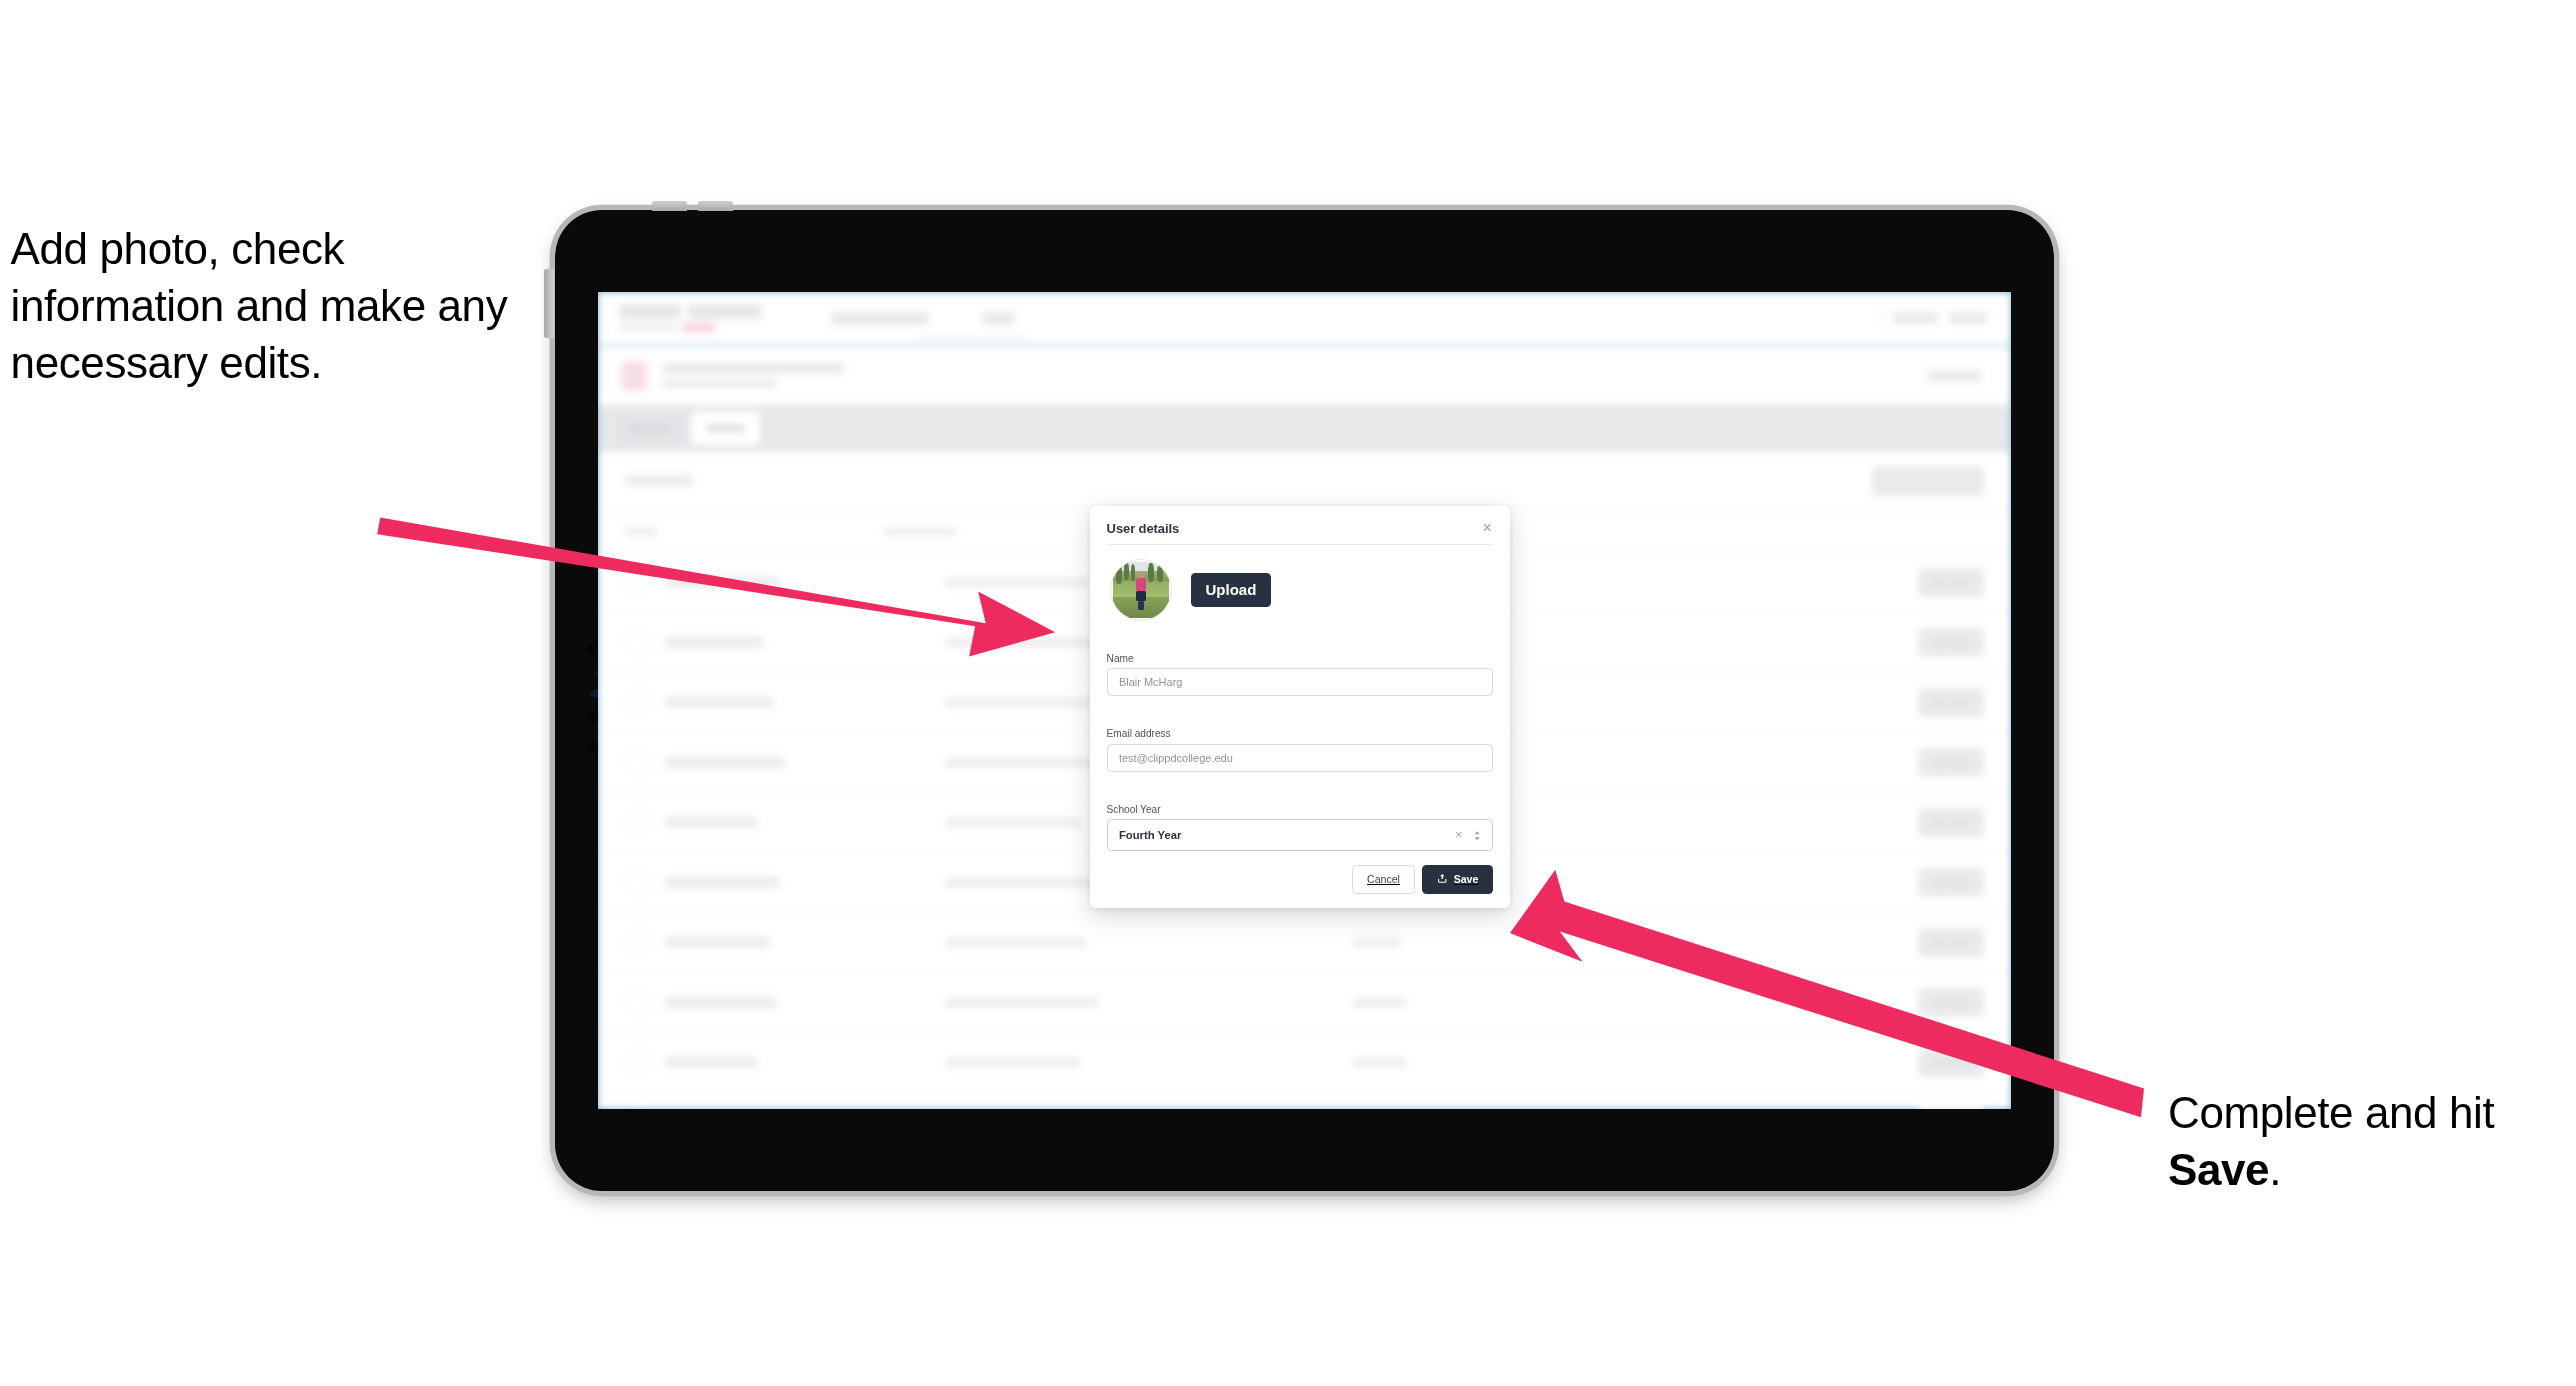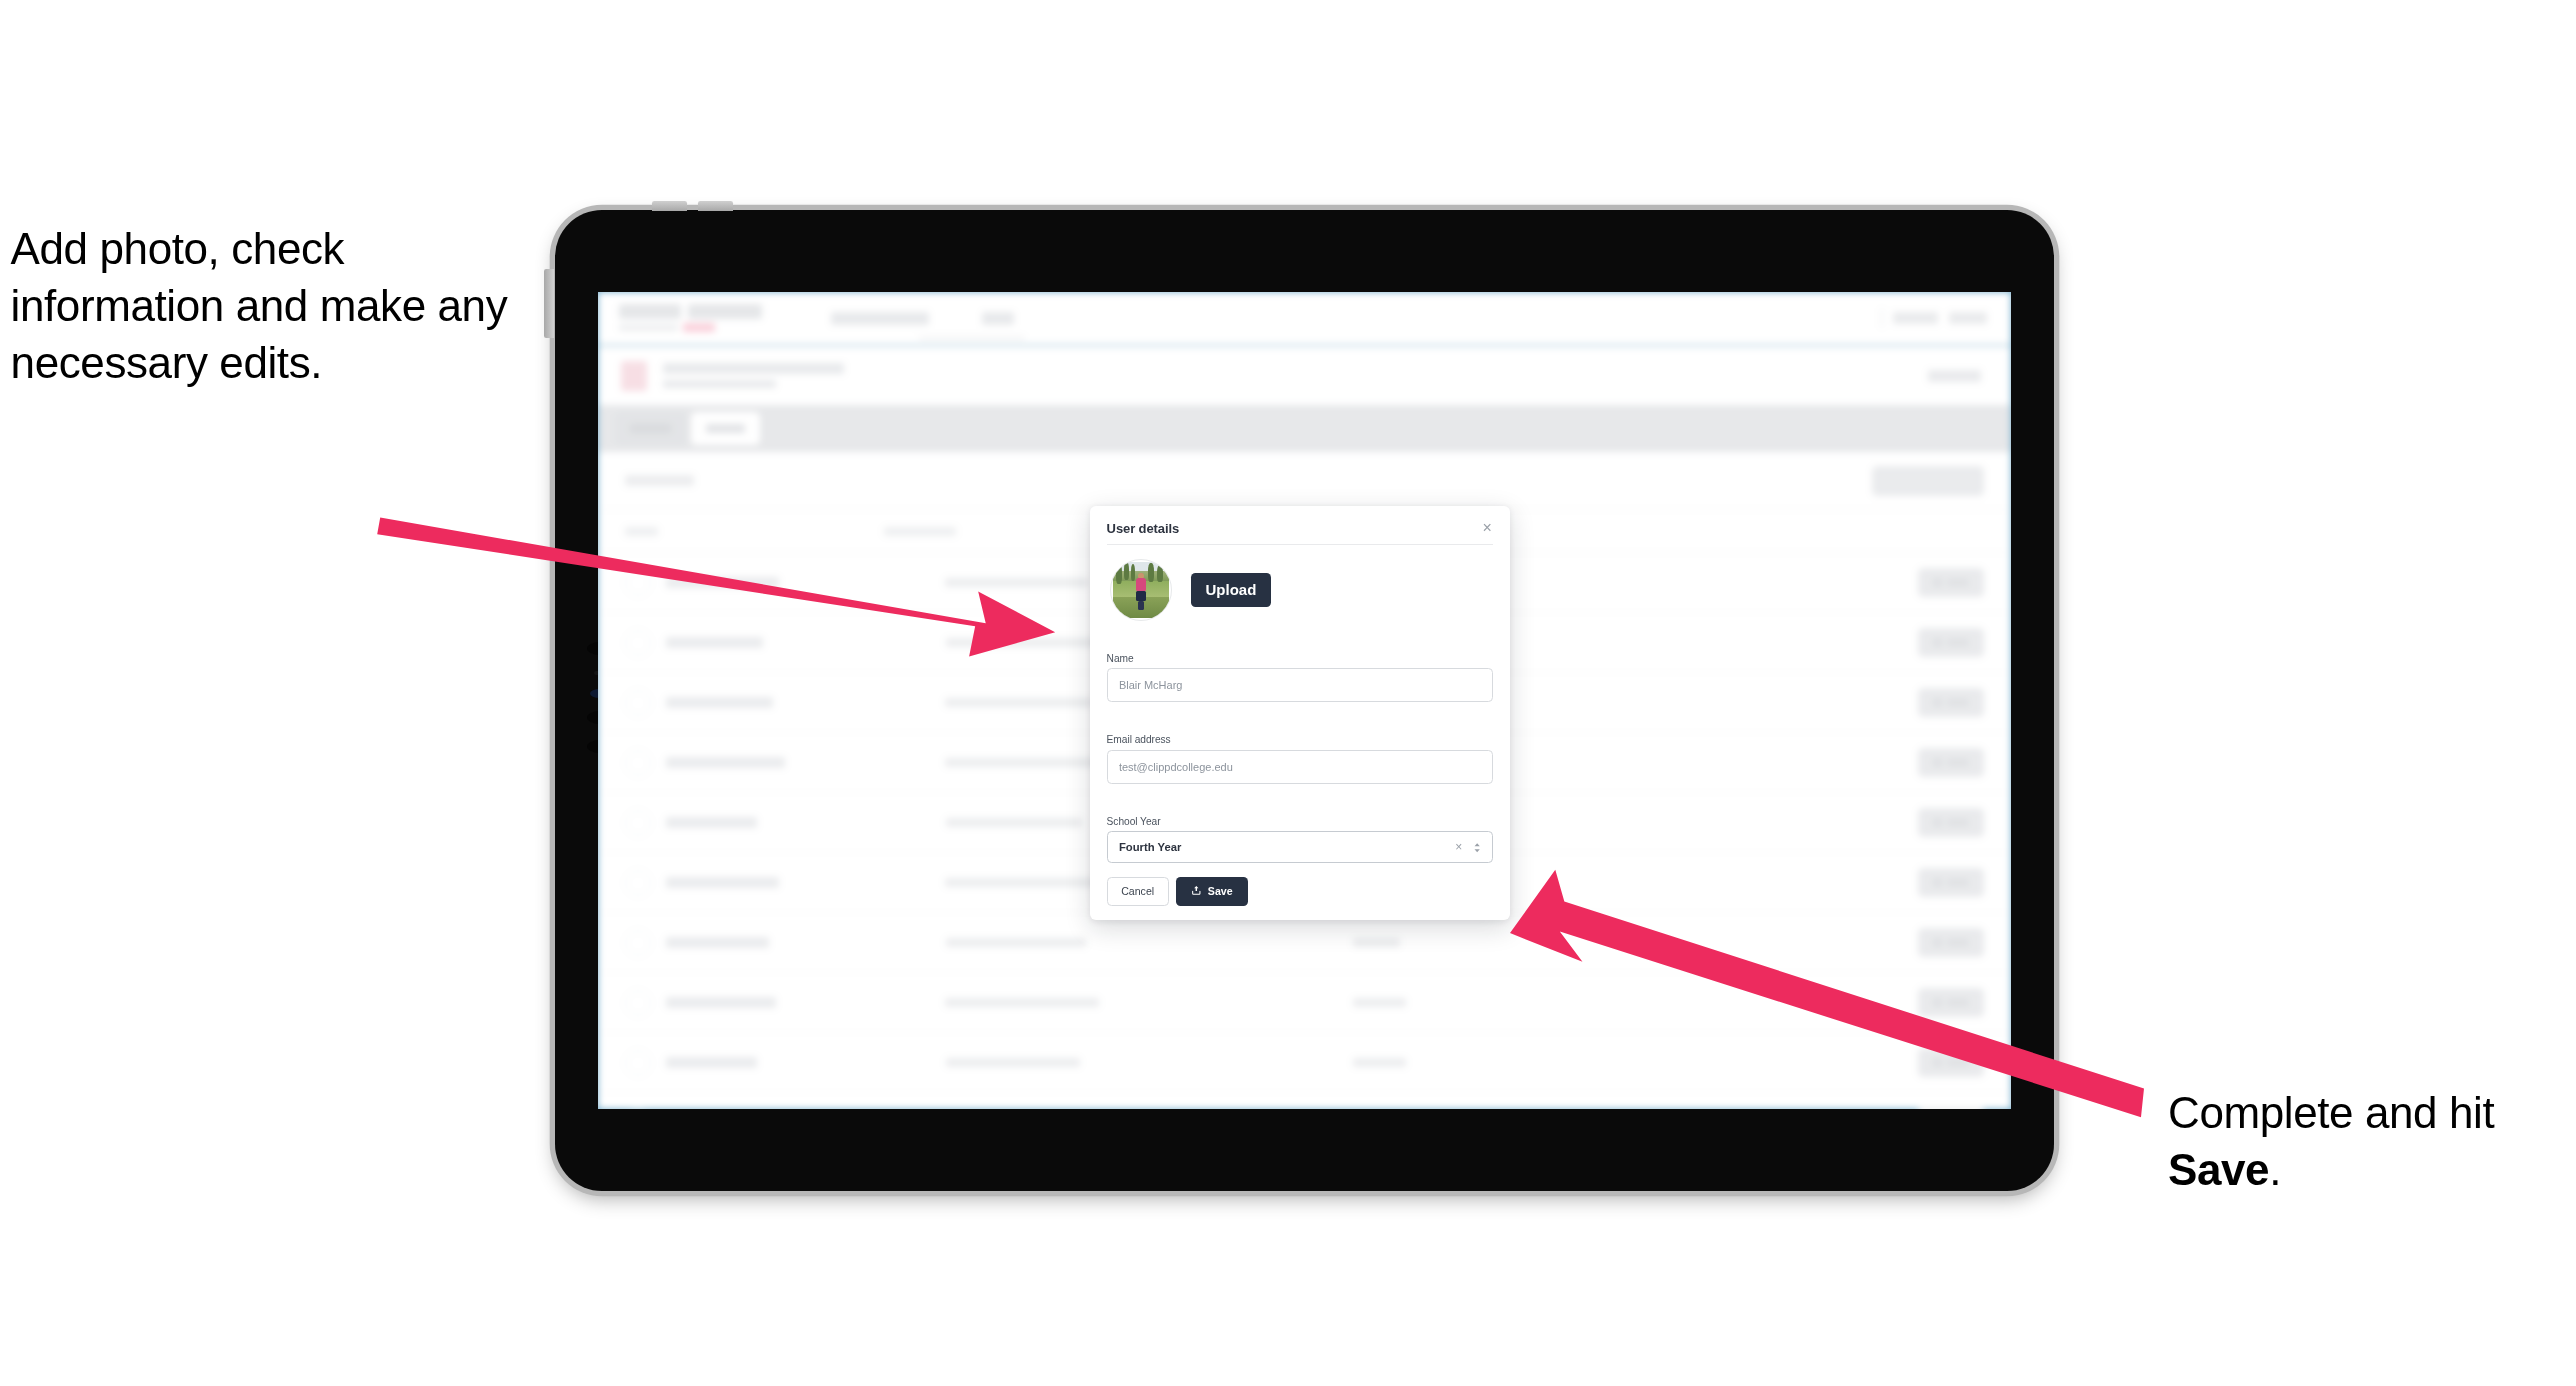--- a/index.html
+++ b/index.html
@@ -181,40 +181,40 @@
     font-size: 15px; font-weight: 600; padding: 8.3px 14.3px;
     font-family: "Liberation Sans", sans-serif; cursor:pointer;
   }
 
   .field { margin-bottom: 10.6px; margin-top: 32px; }
   .field-label {
     font-size: 10.2px; color:#4b535e; margin-bottom: 4.5px; display:block;
     letter-spacing: -0.04px;
   }
   .field-input {
-    width: 100%; height: 34px;
+    width: 100%; height: 28px;
     border: 0.8px solid #d7dade; border-radius: 4.5px;
     padding: 0 11.3px;
     font-size: 11px; color:#8d949d;
     font-family: "Liberation Sans", sans-serif;
     background:#fff; outline:none;
   }
   .field-select {
     width: 100%; height: 32px;
     border: 0.8px solid #c6cbd1; border-radius: 4.5px;
     padding: 0 11.3px;
     display:flex; align-items:center;
     font-size: 11.3px; color:#2e3440; font-weight:600;
     background:#fff; cursor:pointer;
   }
   .field-select .sel-val { flex: 1; }
   .sel-x { color:#9aa0a8; font-size: 12px; margin-right: 10.6px; font-weight:400; }
   .sel-chev { color:#9aa0a8; font-size: 9.8px; line-height: 1; display:flex; flex-direction:column; }
 
-  #modal-actions { display:flex; gap: 7.5px; margin-top: 13.6px; }
+  #modal-actions { display:flex; justify-content:flex-end; gap: 7.5px; margin-top: 13.6px; text-decoration: underline; }
   #cancel-btn {
     background:#fff; border:0.8px solid #d7dade; border-radius: 4.5px;
     padding: 7.5px 13.6px; font-size: 10.6px; color:#3c444f; font-weight:500;
     font-family:"Liberation Sans", sans-serif; cursor:pointer;
   }
   #save-btn {
     background:#273142; border:none; border-radius: 4.5px;
     padding: 7.5px 15px; font-size: 10.6px; color:#fff; font-weight:600;
     font-family:"Liberation Sans", sans-serif; cursor:pointer;
     display:flex; align-items:center; gap: 6px;

